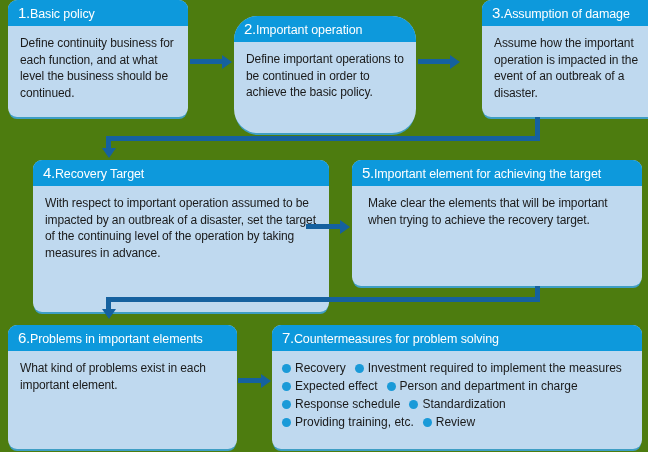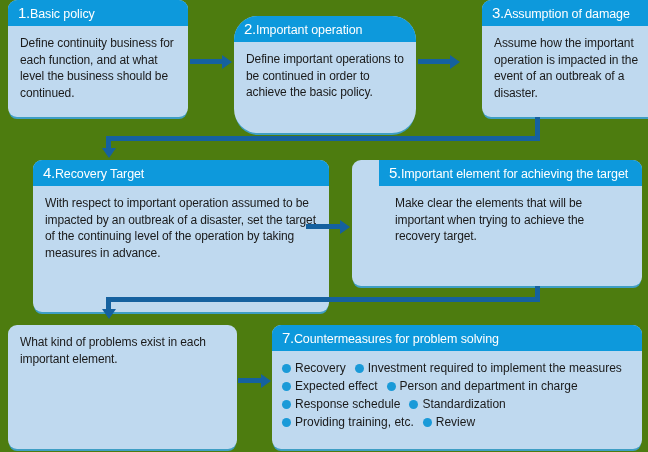--- a/index.html
+++ b/index.html
@@ -133,30 +133,33 @@
 
   <div class="box" style="left:8px; top:160px; width:296px; height:152px;margin-left:25px;">
     <div class="box-header">
       <span class="num">4.</span><span>Recovery Target</span>
     </div>
     <div class="box-body">
       <p>With respect to important operation assumed to be impacted by an outbreak of a disaster, set the target of the continuing level of the operation by taking measures in advance.</p>
     </div>
   </div>
 
-  <div class="box" style="left:352px; top:160px; width:290px; height:126px;padding-left:27px;">
+  <div class="box" style="left:352px; top:160px; width:290px; height:126px;">
     <div class="box-header">
       <span class="num">5.</span><span>Important element for achieving the target</span>
     </div>
     <div class="box-body" style="padding-left:16px;padding-right:16px;">
       <p>Make clear the elements that will be important when trying to achieve the recovery target.</p>
     </div>
   </div>
 
   <div class="box" style="left:8px; top:325px; width:229px; height:124px;">
+    <div class="box-header">
+      <span class="num">6.</span><span>Problems in important elements</span>
+    </div>
     <div class="box-body">
       <p>What kind of problems exist in each important element.</p>
     </div>
   </div>
 
   <div class="box" style="left:272px; top:325px; width:370px; height:124px;">
     <div class="box-header">
       <span class="num">7.</span><span>Countermeasures for problem solving</span>
     </div>
     <div class="bullet-body">

